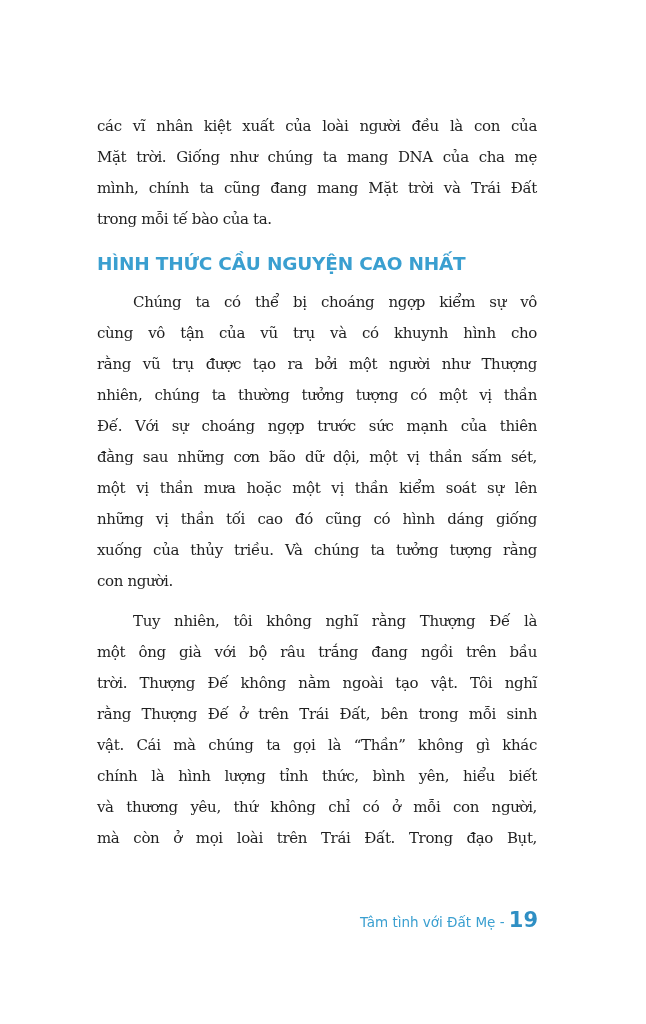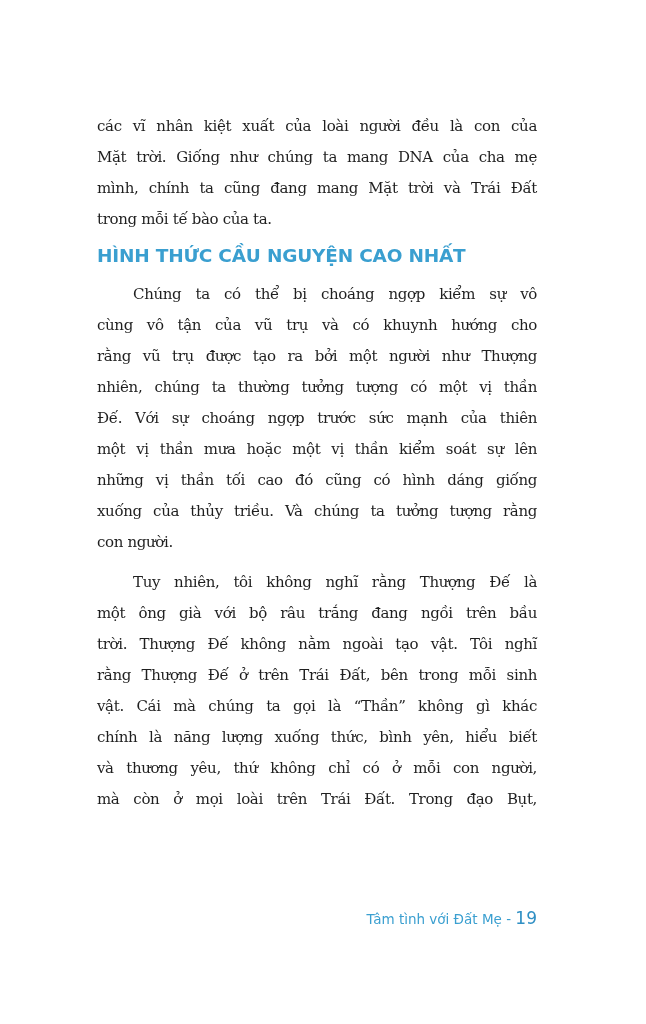--- a/index.html
+++ b/index.html
@@ -37,78 +37,79 @@
       padding-left: 36px;
     }
     .heading {
       font-family: "DejaVu Sans", "Liberation Sans", sans-serif;
       font-weight: bold;
       font-size: 18.5px;
       color: #3a9fd0;
       letter-spacing: -0.2px;
       height: 31px;
       line-height: 31px;
-      margin-top: 5px;
+      margin-top: 13px;
       margin-bottom: 8px;
       white-space: nowrap;
     }
     .para-gap {
       height: 9px;
     }
     .footer {
       position: absolute;
       left: 360px;
       top: 908px;
       width: 177px;
       text-align: right;
       font-family: "DejaVu Sans", "Liberation Sans", sans-serif;
       font-size: 13.5px;
       color: #3a9fd0;
       white-space: nowrap;
     }
     .footer .page-num {
-      font-weight: normal;
-      font-size: 17px;
+      font-weight: bold;
+      font-size: 21px;
       color: #2f8fc4;
     }
   </style>
 </head>
 <body>
 
 <div class="page">
   <div>
     <div class="line">các vĩ nhân kiệt xuất của loài người đều là con của</div>
     <div class="line">Mặt trời. Giống như chúng ta mang DNA của cha mẹ</div>
     <div class="line">mình, chính ta cũng đang mang Mặt trời và Trái Đất</div>
     <div class="line last">trong mỗi tế bào của ta.</div>
   </div>
 
   <div class="heading">HÌNH THỨC CẦU NGUYỆN CAO NHẤT</div>
 
   <div>
     <div class="line indent">Chúng ta có thể bị choáng ngợp kiểm sự vô</div>
-    <div class="line">cùng vô tận của vũ trụ và có khuynh hướng cho</div>
+    <div class="line">cùng vô tận của vũ trụ và có khuynh hình cho</div>
     <div class="line">rằng vũ trụ được tạo ra bởi một người như Thượng</div>
     <div class="line">nhiên, chúng ta thường tưởng tượng có một vị thần</div>
     <div class="line">Đế. Với sự choáng ngợp trước sức mạnh của thiên</div>
+    <div class="line">đằng sau những cơn bão dữ dội, một vị thần sấm sét,</div>
     <div class="line">một vị thần mưa hoặc một vị thần kiểm soát sự lên</div>
     <div class="line">những vị thần tối cao đó cũng có hình dáng giống</div>
     <div class="line">xuống của thủy triều. Và chúng ta tưởng tượng rằng</div>
     <div class="line last">con người.</div>
   </div>
 
   <div class="para-gap"></div>
 
   <div>
     <div class="line indent">Tuy nhiên, tôi không nghĩ rằng Thượng Đế là</div>
     <div class="line">một ông già với bộ râu trắng đang ngồi trên bầu</div>
     <div class="line">trời. Thượng Đế không nằm ngoài tạo vật. Tôi nghĩ</div>
     <div class="line">rằng Thượng Đế ở trên Trái Đất, bên trong mỗi sinh</div>
     <div class="line">vật. Cái mà chúng ta gọi là “Thần” không gì khác</div>
-    <div class="line">chính là năng lượng xuống thức, bình yên, hiểu biết</div>
+    <div class="line">chính là hình lượng tỉnh thức, bình yên, hiểu biết</div>
     <div class="line">và thương yêu, thứ không chỉ có ở mỗi con người,</div>
     <div class="line">mà còn ở mọi loài trên Trái Đất. Trong đạo Bụt,</div>
   </div>
 </div>
 
 <div class="footer">
   <span>Tâm tình với Đất Mẹ - </span><span class="page-num">19</span>
 </div>
 
 </body></html>

